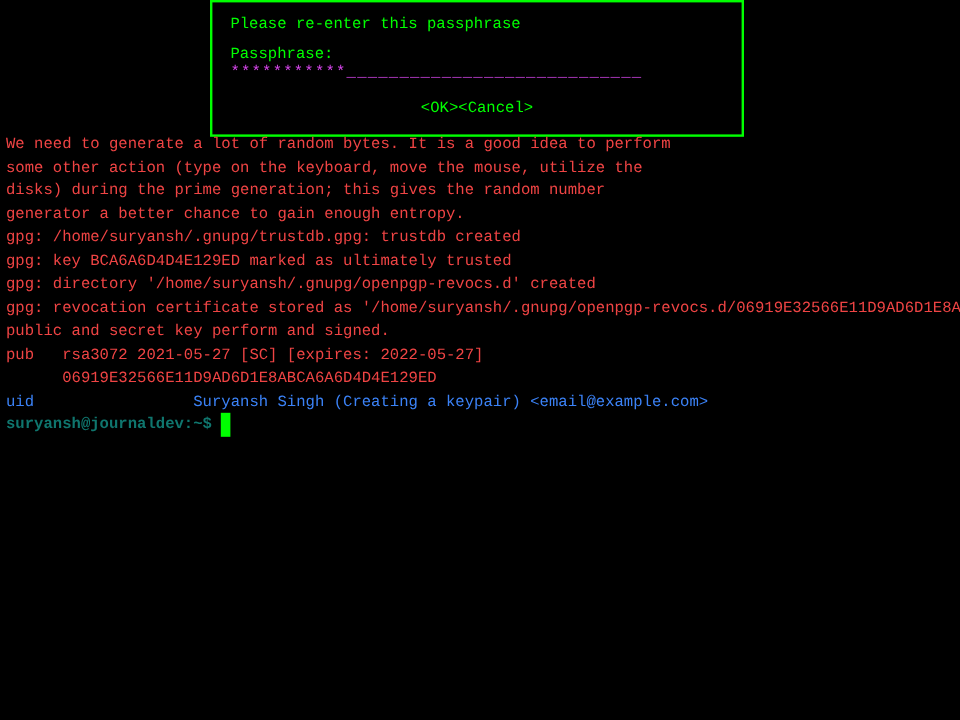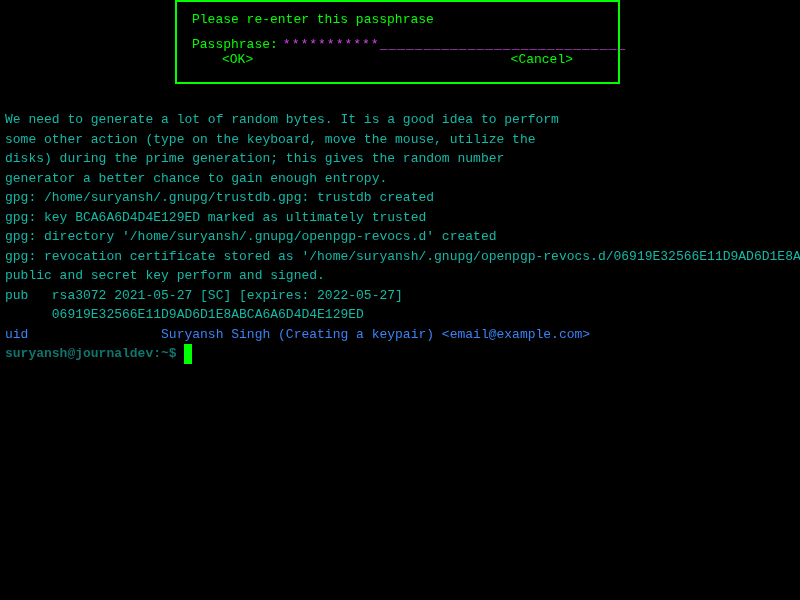--- a/index.html
+++ b/index.html
@@ -33,34 +33,36 @@
       padding: 10px 15px 15px 15px;
     }
     .dialog-title {
       color: #00ff00;
       margin-bottom: 10px;
       font-size: 13px;
     }
     .dialog-passphrase-row {
       display: flex;
       align-items: flex-start;
+      margin-bottom: 15px;
       font-size: 13px;
+      flex-direction: column;
     }
     .dialog-passphrase-label {
       color: #00ff00;
       margin-right: 5px;
       white-space: nowrap;
     }
     .dialog-passphrase-value {
       color: #d946ef;
       letter-spacing: 1px;
     }
     .dialog-buttons {
       display: flex;
-      justify-content: space-between;
+      justify-content: center;
       padding: 0 30px;
     }
     .dialog-button {
       color: #00ff00;
       cursor: pointer;
       font-family: 'Courier New', Courier, monospace;
       font-size: 13px;
       background: none;
       border: none;
     }
@@ -71,21 +73,21 @@
       width: 100%;
       padding: 0 5px;
       line-height: 1.4;
     }
     .line {
       white-space: pre;
       font-size: 13px;
       line-height: 1.5;
     }
     .line-green {
-      color: #14b8a6;
+      color: #ef4444;
     }
     .line-cyan {
       color: #3b82f6;
     }
     .cursor {
       display: inline-block;
       width: 8px;
       background-color: #00ff00;
       animation: blink 1s step-end infinite;
     }

